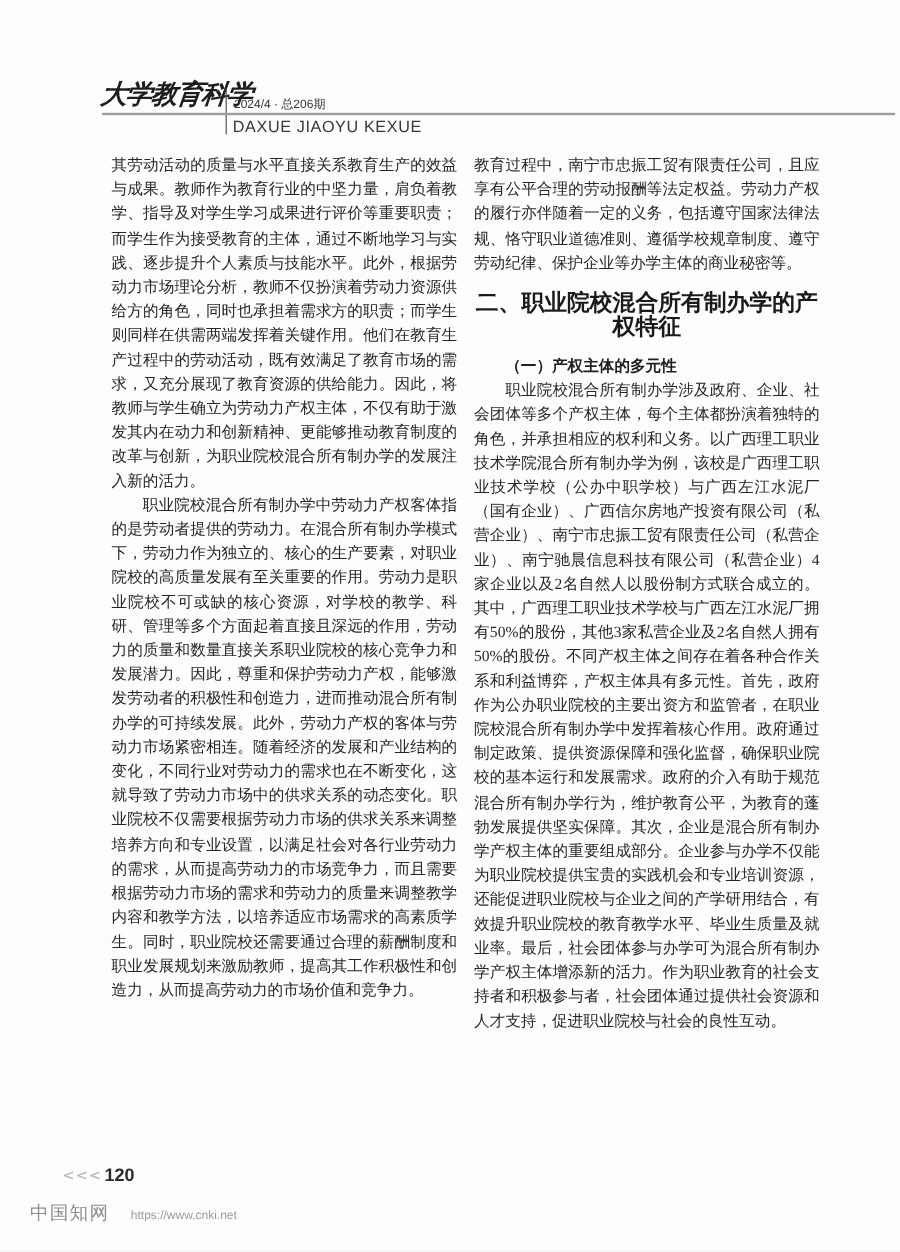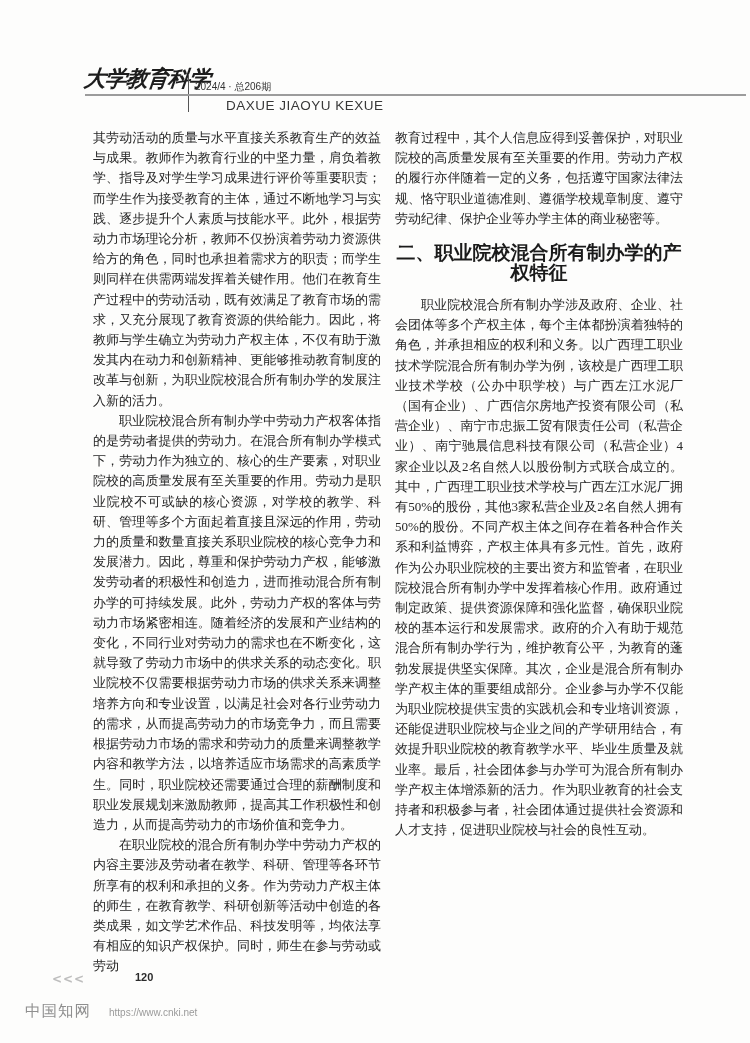--- a/index.html
+++ b/index.html
@@ -59,21 +59,20 @@
   }
   .journal-pinyin {
     position: absolute;
     left: 194px;
     top: 98px;
     font-family: "Liberation Sans", sans-serif;
     font-size: 13.5px;
     letter-spacing: 0.5px;
     color: #383838;
     white-space: nowrap;
-    margin-left: 32px;
   }
 
   
   .column {
     position: absolute;
     top: 128px;
     width: 288px;
     font-size: 13px;
     line-height: 20.2px;
     text-align: justify;
@@ -111,24 +110,23 @@
     font-size: 12px;
     letter-spacing: 1px;
     color: #bdbdbd;
     font-weight: bold;
   }
   .page-number {
     position: absolute;
     left: 87px;
     top: 971px;
     font-family: "Liberation Sans", sans-serif;
-    font-size: 11px;
+    font-size: 15px;
     font-weight: bold;
     color: #2b2b2b;
-    margin-left: 48px;
   }
   .watermark {
     position: absolute;
     left: 25px;
     top: 1001px;
     display: flex;
     align-items: baseline;
     gap: 18px;
     color: #8f8f8f;
     text-align: right;
@@ -150,26 +148,26 @@
 
   <div class="journal-logo">大学教育科学</div>
   <div class="header-vdivider"></div>
   <div class="issue-info">2024/4 · 总206期</div>
   <div class="header-rule"></div>
   <div class="journal-pinyin">DAXUE JIAOYU KEXUE</div>
 
   <div class="column column-left">
     <p>其劳动活动的质量与水平直接关系教育生产的效益与成果。教师作为教育行业的中坚力量，肩负着教学、指导及对学生学习成果进行评价等重要职责；而学生作为接受教育的主体，通过不断地学习与实践、逐步提升个人素质与技能水平。此外，根据劳动力市场理论分析，教师不仅扮演着劳动力资源供给方的角色，同时也承担着需求方的职责；而学生则同样在供需两端发挥着关键作用。他们在教育生产过程中的劳动活动，既有效满足了教育市场的需求，又充分展现了教育资源的供给能力。因此，将教师与学生确立为劳动力产权主体，不仅有助于激发其内在动力和创新精神、更能够推动教育制度的改革与创新，为职业院校混合所有制办学的发展注入新的活力。</p>
     <p class="indent">职业院校混合所有制办学中劳动力产权客体指的是劳动者提供的劳动力。在混合所有制办学模式下，劳动力作为独立的、核心的生产要素，对职业院校的高质量发展有至关重要的作用。劳动力是职业院校不可或缺的核心资源，对学校的教学、科研、管理等多个方面起着直接且深远的作用，劳动力的质量和数量直接关系职业院校的核心竞争力和发展潜力。因此，尊重和保护劳动力产权，能够激发劳动者的积极性和创造力，进而推动混合所有制办学的可持续发展。此外，劳动力产权的客体与劳动力市场紧密相连。随着经济的发展和产业结构的变化，不同行业对劳动力的需求也在不断变化，这就导致了劳动力市场中的供求关系的动态变化。职业院校不仅需要根据劳动力市场的供求关系来调整培养方向和专业设置，以满足社会对各行业劳动力的需求，从而提高劳动力的市场竞争力，而且需要根据劳动力市场的需求和劳动力的质量来调整教学内容和教学方法，以培养适应市场需求的高素质学生。同时，职业院校还需要通过合理的薪酬制度和职业发展规划来激励教师，提高其工作积极性和创造力，从而提高劳动力的市场价值和竞争力。</p>
-    <p class="indent">在职业院校的混合所有制办学中劳动力产权的内容主要涉及劳动者在教学、科研、管理等各环节所享有的权利和承担的义务。作为劳动力产权主体的师生，在教育教学、科研创新等活动中创造的各类成果，如文学艺术作品、科技发明等，均依法享有相应的知识产权保护。同时，师生在参与劳动或劳动</p>
   </div>
 
   <div class="column column-right">
-    <p>教育过程中，其个人信息应得到妥善保护，对职业院校的高质量发展有至关重要的作用。劳动力产权的履行亦伴随着一定的义务，包括遵守国家法律法规、恪守职业道德准则、遵循学校规章制度、遵守劳动纪律、保护企业等办学主体的商业秘密等。</p>
+    <p>教育过程中，南宁市忠振工贸有限责任公司，且应享有公平合理的劳动报酬等法定权益。劳动力产权的履行亦伴随着一定的义务，包括遵守国家法律法规、恪守职业道德准则、遵循学校规章制度、遵守劳动纪律、保护企业等办学主体的商业秘密等。</p>
     <h2 class="section-heading">二、职业院校混合所有制办学的产权特征</h2>
+    <h3 class="subsection-heading">（一）产权主体的多元性</h3>
     <p class="indent">职业院校混合所有制办学涉及政府、企业、社会团体等多个产权主体，每个主体都扮演着独特的角色，并承担相应的权利和义务。以广西理工职业技术学院混合所有制办学为例，该校是广西理工职业技术学校（公办中职学校）与广西左江水泥厂（国有企业）、广西信尔房地产投资有限公司（私营企业）、南宁市忠振工贸有限责任公司（私营企业）、南宁驰晨信息科技有限公司（私营企业）4家企业以及2名自然人以股份制方式联合成立的。其中，广西理工职业技术学校与广西左江水泥厂拥有50%的股份，其他3家私营企业及2名自然人拥有50%的股份。不同产权主体之间存在着各种合作关系和利益博弈，产权主体具有多元性。首先，政府作为公办职业院校的主要出资方和监管者，在职业院校混合所有制办学中发挥着核心作用。政府通过制定政策、提供资源保障和强化监督，确保职业院校的基本运行和发展需求。政府的介入有助于规范混合所有制办学行为，维护教育公平，为教育的蓬勃发展提供坚实保障。其次，企业是混合所有制办学产权主体的重要组成部分。企业参与办学不仅能为职业院校提供宝贵的实践机会和专业培训资源，还能促进职业院校与企业之间的产学研用结合，有效提升职业院校的教育教学水平、毕业生质量及就业率。最后，社会团体参与办学可为混合所有制办学产权主体增添新的活力。作为职业教育的社会支持者和积极参与者，社会团体通过提供社会资源和人才支持，促进职业院校与社会的良性互动。</p>
   </div>
 
   <div class="nav-arrows">&lt;&lt;&lt;</div>
   <div class="page-number">120</div>
   <div class="watermark">
     <span class="watermark-site">中国知网</span>
     <span class="watermark-url">https://www.cnki.net</span>
   </div>
 

